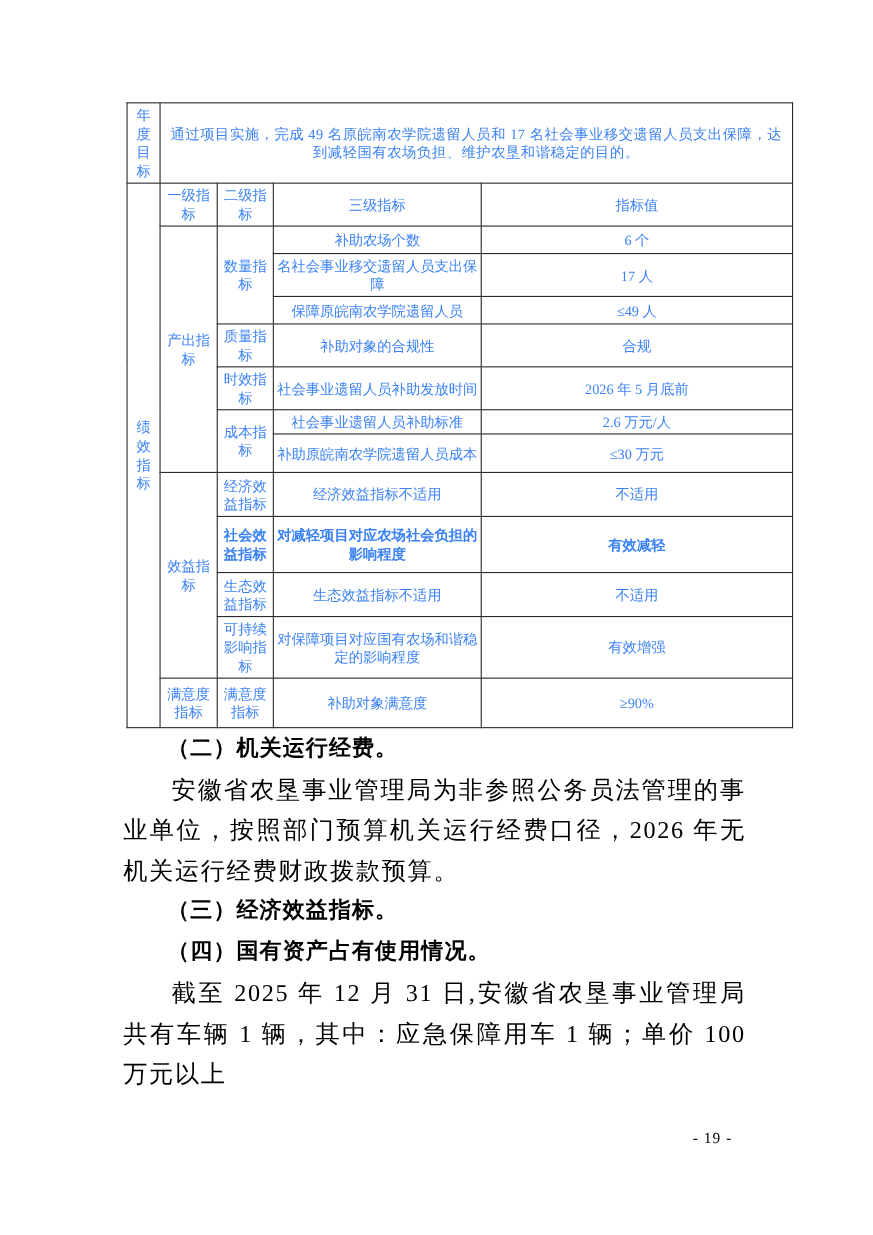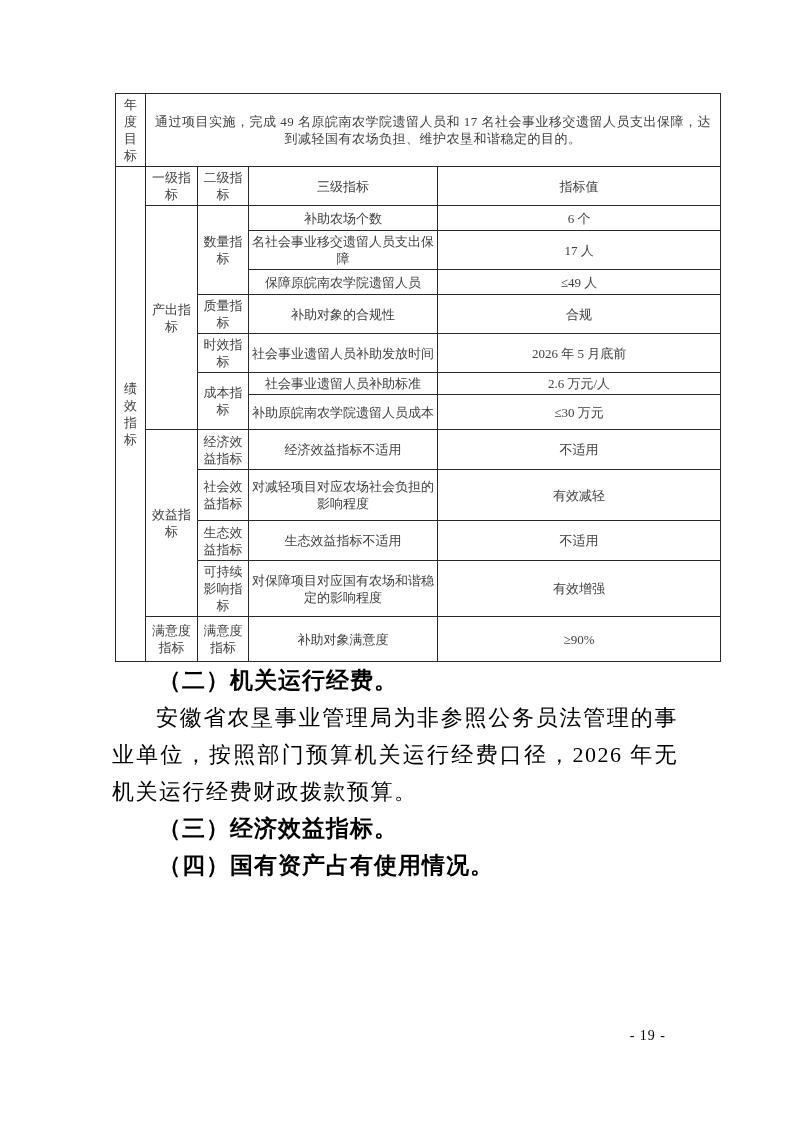--- a/index.html
+++ b/index.html
@@ -10,49 +10,49 @@
   
   table.perf {
     position:absolute; left:115px; top:93px; width:605px;
     border-collapse:collapse; table-layout:fixed;
   }
   table.perf td {
     border:1px solid #2a2a2a;
     font-size:13px; line-height:17px;
     text-align:center; vertical-align:middle;
     padding:2px 3px; word-break:break-all;
-    color:#404040;
+    color:#3b82f6;
   }
   td.goal-text {
     text-align:justify; vertical-align:top;
     padding:7px 10px 4px 10px; line-height:20px; letter-spacing:0.5px;
   }
   td.vlabel { line-height:16px; padding:2px 1px; }
   tr.r1  { height:70px; }
   tr.r2  { height:39px; }
   tr.r3  { height:25px; }
   tr.r4  { height:35px; }
   tr.r5  { height:25px; }
   tr.r6  { height:35px; }
   tr.r7  { height:35px; }
   tr.r8  { height:18px; }
   tr.r9  { height:35px; }
   tr.r10 { height:40px; }
-  tr.r11 { height:51px; }
+  tr.r11 { height:51px;font-weight:bold; }
   tr.r12 { height:40px; }
   tr.r13 { height:52px; }
   tr.r14 { height:45px; }
   
   .doc-body {
     position:absolute; left:112px; top:662px; width:566px;
     font-size:22px; line-height:37px; text-align:justify;
     letter-spacing:1.5px;
   }
   .doc-body h3 {
-    margin:0; font-size:23px; font-weight:bold; letter-spacing:1px;
+    margin:0; font-size:20px; font-weight:bold; letter-spacing:1px;
     text-indent:2em; line-height:37px; text-align:left;
   }
   .doc-body p { margin:0; text-indent:2em; }
   .page-number {
     position:absolute; top:1028px; right:128px;
     font-size:14px; letter-spacing:1px;
   }
 </style>
 </head>
 <body>
@@ -138,15 +138,16 @@
       <td>≥90%</td>
     </tr>
   </tbody>
 </table>
 
 <div class="doc-body">
   <h3>（二）机关运行经费。</h3>
   <p>安徽省农垦事业管理局为非参照公务员法管理的事业单位，按照部门预算机关运行经费口径，2026 年无机关运行经费财政拨款预算。</p>
   <h3>（三）经济效益指标。</h3>
   <h3>（四）国有资产占有使用情况。</h3>
+  <p>截至 2025 年 12 月 31 日,安徽省农垦事业管理局共有车辆 1 辆，其中：应急保障用车 1 辆；单价 100 万元以上</p>
 </div>
 
 <div class="page-number">- 19 -</div>
 
 </body></html>

